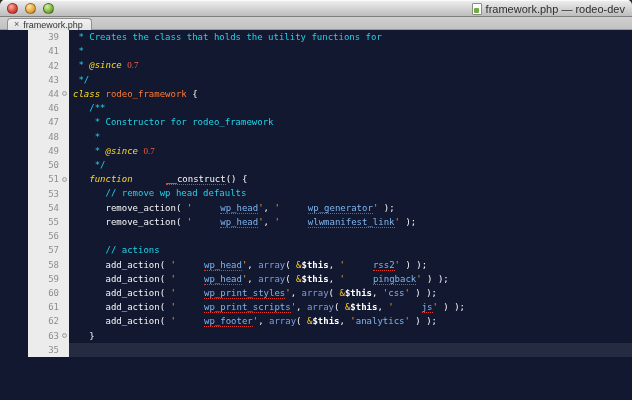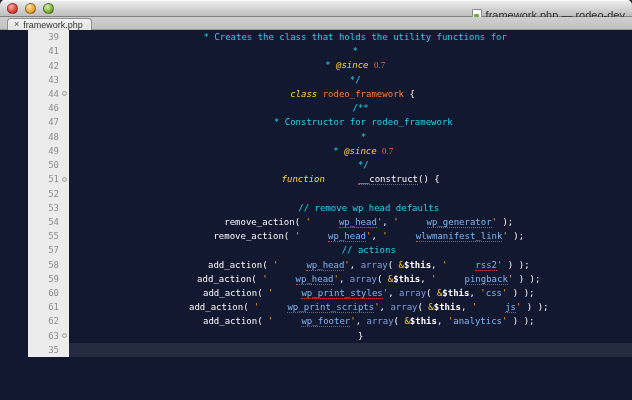--- a/index.html
+++ b/index.html
@@ -22,21 +22,21 @@
     background:linear-gradient(#f0f0f0,#d8d8d8 45%,#bdbdbd);
     border-bottom:1px solid #7f7f7f;
     box-shadow:inset 0 1px 0 #fafafa;
   }
   .lights{position:absolute;left:7px;top:3px;display:flex;gap:7px;}
   .light{width:11px;height:11px;border-radius:50%;border:1px solid rgba(0,0,0,.35);}
   .light.red{background:radial-gradient(circle at 35% 30%,#ffb0a8,#e04b3e 55%,#a33227);}
   .light.yellow{background:radial-gradient(circle at 35% 30%,#ffe6a8,#eca940 55%,#b37b22);}
   .light.green{background:radial-gradient(circle at 35% 30%,#d6f0a8,#84b842 55%,#4f7d20);}
   .titlegroup{
-    position:absolute;right:7px;top:8px;height:13px;
+    position:absolute;right:7px;top:2px;height:13px;
     display:flex;align-items:center;gap:4px;
   }
   .proxy-icon{width:10px;height:12px;background:#fdfdfd;border:1px solid #8a8a8a;
     border-radius:1px;position:relative;}
   .proxy-icon::after{content:"";position:absolute;left:1px;bottom:1px;width:5px;height:5px;
     background:#6fae3e;border-radius:1px;}
   .title-text{font-size:11px;color:#2e2e2e;white-space:nowrap;}
   
   .tabbar{
     height:13px;flex:0 0 13px;position:relative;
@@ -62,21 +62,21 @@
   .gcell{
     width:41px;flex:0 0 41px;background:var(--gutterbg);
     display:flex;align-items:center;
   }
   .lnum{
     width:31px;text-align:right;color:var(--gutterfg);
     font-size:9px;letter-spacing:0;
   }
   .fold{width:10px;display:flex;align-items:center;justify-content:center;}
   .fold-dot{width:5px;height:5px;border:1px solid #a0a0a0;border-radius:50%;background:#e0e0e0;}
-  .ccell{flex:1 1 auto;padding-left:4px;display:flex;align-items:center;overflow:hidden;justify-content:center;}
+  .ccell{flex:1 1 auto;padding-left:4px;display:flex;align-items:center;overflow:hidden;}
   .ccell.cur{background:var(--curline);}
   .ccell pre{
     font-family:"DejaVu Sans Mono",monospace;font-size:9px;line-height:14.23px;
     white-space:pre;color:var(--pl);
   }
   .t-cm{color:var(--cm);} .t-kw{color:var(--kw);font-style:italic;} .t-cn{color:var(--cn);}
   .t-num{color:var(--num);font-family:Liberation Serif, serif;} .t-pl{color:var(--pl);} .t-q{color:var(--q);}
   .t-str{color:var(--str);} .t-arr{color:var(--arr);} .t-amp{color:var(--amp);}
   .t-var{color:var(--var);font-weight:bold;}
   .u{border-bottom:1px dotted var(--squiggle);margin-left:28px;}
@@ -204,52 +204,52 @@
           <div class="fold">
             <div class="fold-dot"></div>
           </div>
         </div>
         <div class="ccell">
           <pre><span class="t-pl">   </span><span class="t-kw">function</span><span class="t-pl"> </span><span class="t-pl u">__construct</span><span class="t-pl">() {</span></pre>
         </div>
       </div>
       <div class="row">
         <div class="gcell">
-          <div class="lnum">52</div>
+          <div class="lnum">53</div>
+          <div class="fold"></div>
+        </div>
+        <div class="ccell">
+          <pre><span class="t-cm">      // remove wp head defaults</span></pre>
+        </div>
+      </div>
+      <div class="row">
+        <div class="gcell">
+          <div class="lnum">54</div>
+          <div class="fold"></div>
+        </div>
+        <div class="ccell">
+          <pre><span class="t-pl">      remove_action( </span><span class="t-q">'</span><span class="t-str u">wp_head</span><span class="t-q">'</span><span class="t-pl">, </span><span class="t-q">'</span><span class="t-str u">wp_generator</span><span class="t-q">'</span><span class="t-pl"> );</span></pre>
+        </div>
+      </div>
+      <div class="row">
+        <div class="gcell">
+          <div class="lnum">55</div>
+          <div class="fold"></div>
+        </div>
+        <div class="ccell">
+          <pre><span class="t-pl">      remove_action( </span><span class="t-q">'</span><span class="t-str u">wp_head</span><span class="t-q">'</span><span class="t-pl">, </span><span class="t-q">'</span><span class="t-str u">wlwmanifest_link</span><span class="t-q">'</span><span class="t-pl"> );</span></pre>
+        </div>
+      </div>
+      <div class="row">
+        <div class="gcell">
+          <div class="lnum">56</div>
           <div class="fold"></div>
         </div>
         <div class="ccell">
           <pre></pre>
-        </div>
-      </div>
-      <div class="row">
-        <div class="gcell">
-          <div class="lnum">53</div>
-          <div class="fold"></div>
-        </div>
-        <div class="ccell">
-          <pre><span class="t-cm">      // remove wp head defaults</span></pre>
-        </div>
-      </div>
-      <div class="row">
-        <div class="gcell">
-          <div class="lnum">54</div>
-          <div class="fold"></div>
-        </div>
-        <div class="ccell">
-          <pre><span class="t-pl">      remove_action( </span><span class="t-q">'</span><span class="t-str u">wp_head</span><span class="t-q">'</span><span class="t-pl">, </span><span class="t-q">'</span><span class="t-str u">wp_generator</span><span class="t-q">'</span><span class="t-pl"> );</span></pre>
-        </div>
-      </div>
-      <div class="row">
-        <div class="gcell">
-          <div class="lnum">55</div>
-          <div class="fold"></div>
-        </div>
-        <div class="ccell">
-          <pre><span class="t-pl">      remove_action( </span><span class="t-q">'</span><span class="t-str u">wp_head</span><span class="t-q">'</span><span class="t-pl">, </span><span class="t-q">'</span><span class="t-str u">wlwmanifest_link</span><span class="t-q">'</span><span class="t-pl"> );</span></pre>
         </div>
       </div>
       <div class="row">
         <div class="gcell">
           <div class="lnum">57</div>
           <div class="fold"></div>
         </div>
         <div class="ccell">
           <pre><span class="t-cm">      // actions</span></pre>
         </div>

